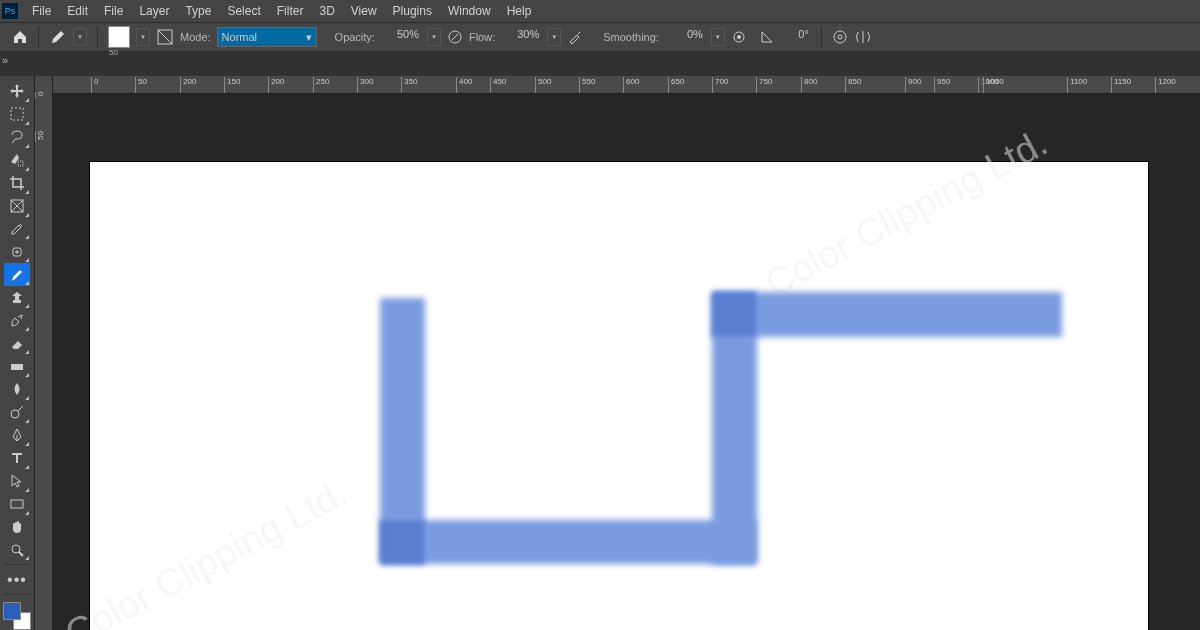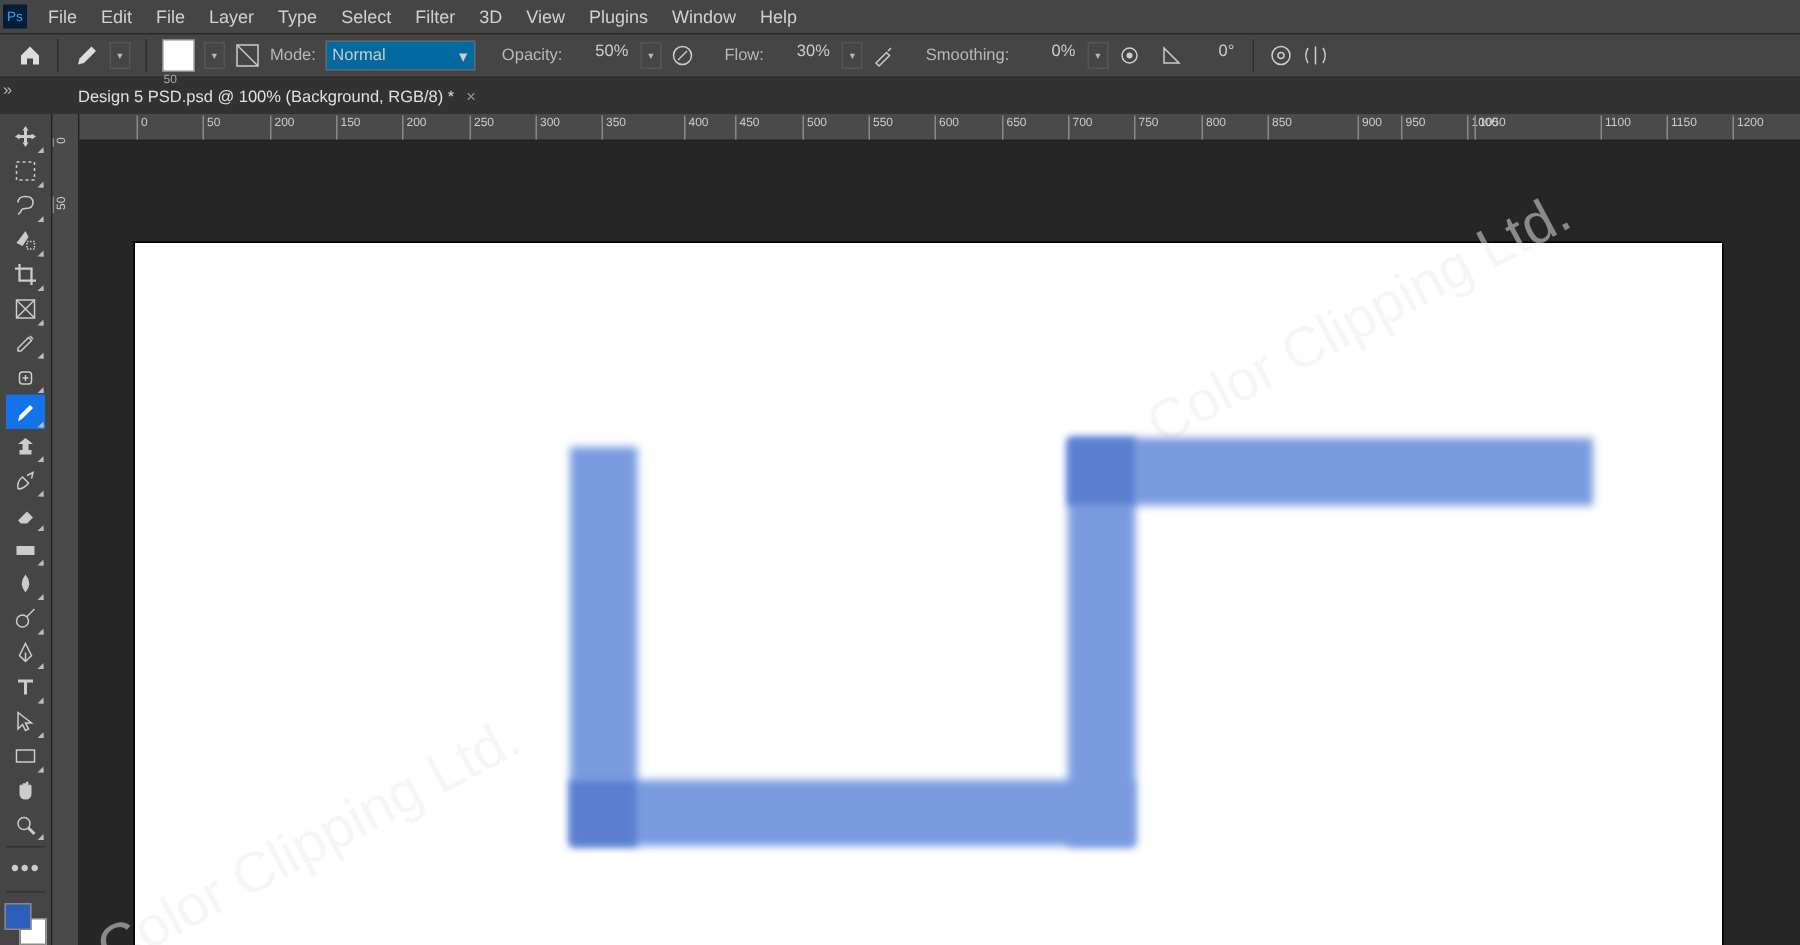--- a/index.html
+++ b/index.html
@@ -104,21 +104,21 @@
     </span>
   <span style="margin-left:12px">Opacity:</span>
   <span class="field">50%</span>
   <span class="arrow">▾</span>
   <span class="icon">
     <svg width="16" height="16" viewBox="0 0 16 16">
         <circle cx="8" cy="8" r="6" fill="none" stroke="#ccc"></circle>
         <path d="M5 11 L11 5" stroke="#ccc"></path>
       </svg>
   </span>
-  <span style="margin-left:14px">Flow:</span>
+  <span style="">Flow:</span>
   <span class="field">30%</span>
   <span class="arrow">▾</span>
   <span class="icon">
     <svg width="16" height="16" viewBox="0 0 16 16">
         <path d="M3 13 L10 6 L12 8 L5 15 Z M11 5 L13 3" stroke="#ccc" fill="none"></path>
       </svg>
   </span>
   <span style="margin-left:14px">Smoothing:</span>
   <span class="field">0%</span>
   <span class="arrow">▾</span>
@@ -143,24 +143,20 @@
   </span>
   <span class="icon">
     <svg width="18" height="16" viewBox="0 0 18 16">
         <path d="M4 3 Q1 8 4 13 M14 3 Q17 8 14 13 M9 2 L9 14" stroke="#ccc" fill="none"></path>
       </svg>
   </span>
 </div>
 
 <div class="tabrow">
   <span class="collapse">»</span>
-  <div class="tab">
-    <span>Design 5 PSD.psd @ 100% (Background, RGB/8) *</span>
-    <span class="close">×</span>
-  </div>
 </div>
 
 <div class="work">
 
   <div class="toolbar">
     <div class="tool flyout">
         <svg width="16" height="16" viewBox="0 0 16 16">
           <path d="M8 1 L10 4 L9 4 L9 7 L12 7 L12 6 L15 8 L12 10 L12 9 L9 9 L9 12 L10 12 L8 15 L6 12 L7 12 L7 9 L4 9 L4 10 L1 8 L4 6 L4 7 L7 7 L7 4 L6 4 Z" fill="#ccc"></path>
         </svg>
       </div>

